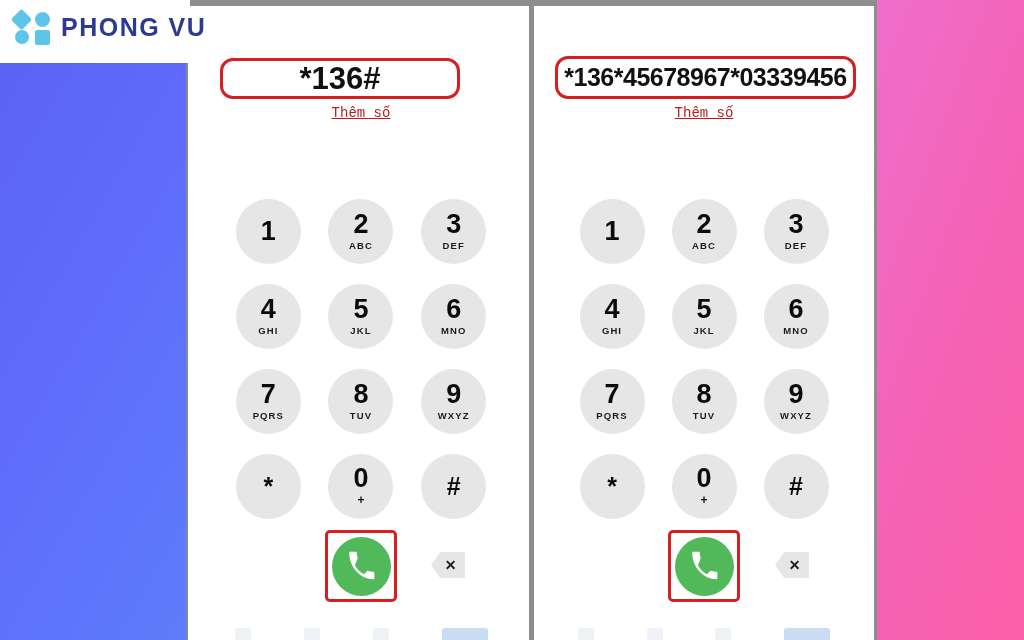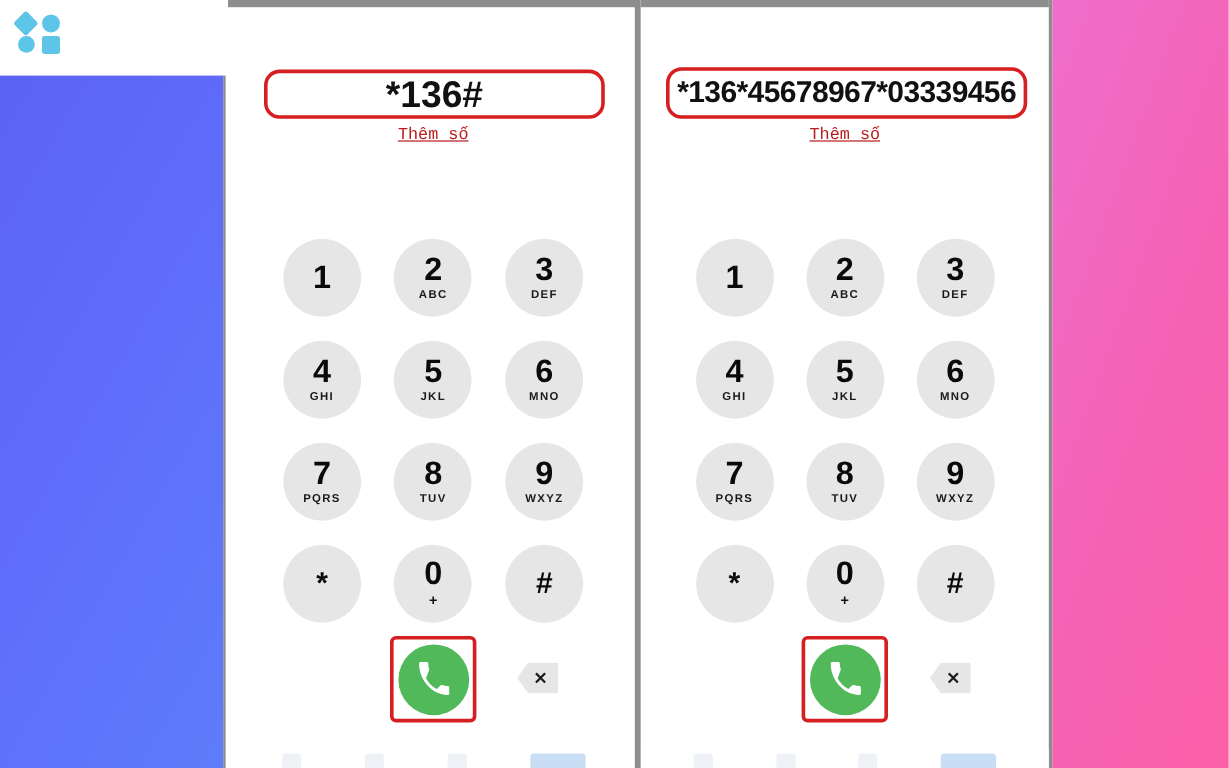--- a/index.html
+++ b/index.html
@@ -53,21 +53,21 @@
   .phone-right { left:534px; width:340px; height:640px; }
   .pane-divider {
     position:absolute; left:529px; top:0; width:5px; height:640px;
     background:#8d8d8d;
   }
   .display-box {
     position:absolute; border:3px solid #d61f20; border-radius:13px;
     display:flex; align-items:center; justify-content:center;
     background:#ffffff;
   }
-  .phone-left .display-box  { left:30px; top:52px;  width:284px; height:41px; }
+  .phone-left .display-box  { left:30px; top:52px;  width:240px; height:41px; }
   .phone-right .display-box { left:21px; top:50px;  width:301px; height:43px; }
 
   .dial-number {
     font-size:31px; font-weight:bold; color:#111111;
     letter-spacing:0px; white-space:nowrap;
     font-family:"Liberation Sans", sans-serif;
   }
   .phone-right .dial-number { font-size:25px; letter-spacing:-0.5px; }
 
   .add-link {
@@ -169,20 +169,21 @@
   <div class="panel-edge-right"></div>
   <div class="side-panel-right"></div>
 
   <div class="brand">
     <div class="brand-mark">
       <span class="bm diamond"></span>
       <span class="bm circle-top"></span>
       <span class="bm circle-bot"></span>
       <span class="bm square-bot"></span>
     </div>
+    <span class="brand-name">PHONG VU</span>
   </div>
 
   <div class="phone phone-left">
 
     <div class="display-box">
       <span class="dial-number">*136#</span>
     </div>
     <a class="add-link">Thêm số</a>
 
     <div class="keypad">

